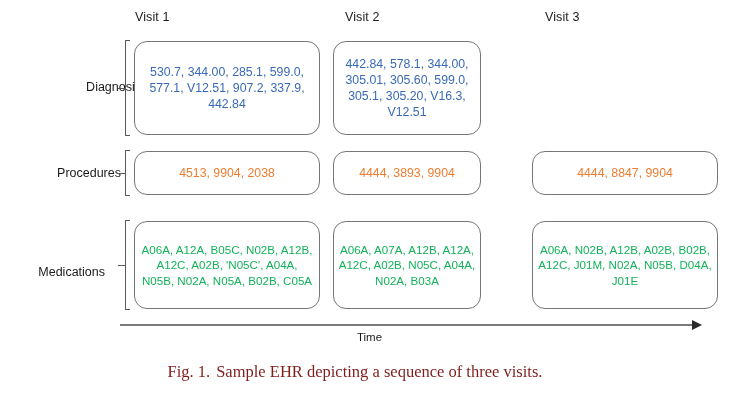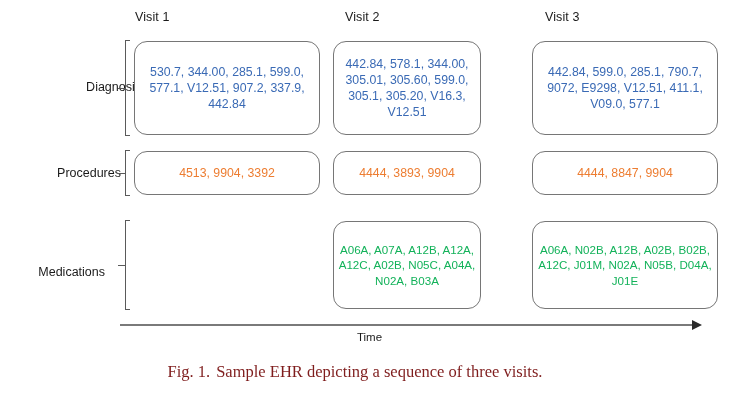--- a/index.html
+++ b/index.html
@@ -192,34 +192,34 @@
     <span class="stub"></span>
     <span class="tick-b"></span>
   </div>
 
   <div class="ehr-box box-diagnosis col-1 row-dx">
     <span class="codes">530.7, 344.00, 285.1, 599.0, 577.1, V12.51, 907.2, 337.9, 442.84</span>
   </div>
   <div class="ehr-box box-diagnosis col-2 row-dx">
     <span class="codes">442.84, 578.1, 344.00, 305.01, 305.60, 599.0, 305.1, 305.20, V16.3, V12.51</span>
   </div>
-  <div class="ehr-box box-diagnosis col-3 row-dx">
-    <span class="codes">442.84, 599.0, 285.1, 790.7, 9072, E9298, V12.51, 411.1, V09.0, 577.1</span>
-  </div>
 
   <div class="ehr-box box-procedure col-1 row-px">
-    <span class="codes">4513, 9904, 3392</span>
+    <span class="codes">4513, 9904, 2038</span>
   </div>
   <div class="ehr-box box-procedure col-2 row-px">
     <span class="codes">4444, 3893, 9904</span>
   </div>
   <div class="ehr-box box-procedure col-3 row-px">
     <span class="codes">4444, 8847, 9904</span>
   </div>
 
+  <div class="ehr-box box-medication col-1 row-rx">
+    <span class="codes">A06A, A12A, B05C, N02B, A12B, A12C, A02B, 'N05C', A04A, N05B, N02A, N05A, B02B, C05A</span>
+  </div>
   <div class="ehr-box box-medication col-2 row-rx">
     <span class="codes">A06A, A07A, A12B, A12A, A12C, A02B, N05C, A04A, N02A, B03A</span>
   </div>
   <div class="ehr-box box-medication col-3 row-rx">
     <span class="codes">A06A, N02B, A12B, A02B, B02B, A12C, J01M, N02A, N05B, D04A, J01E</span>
   </div>
 
   <div id="time-axis">
     <span class="line"></span>
     <span class="head"></span>

